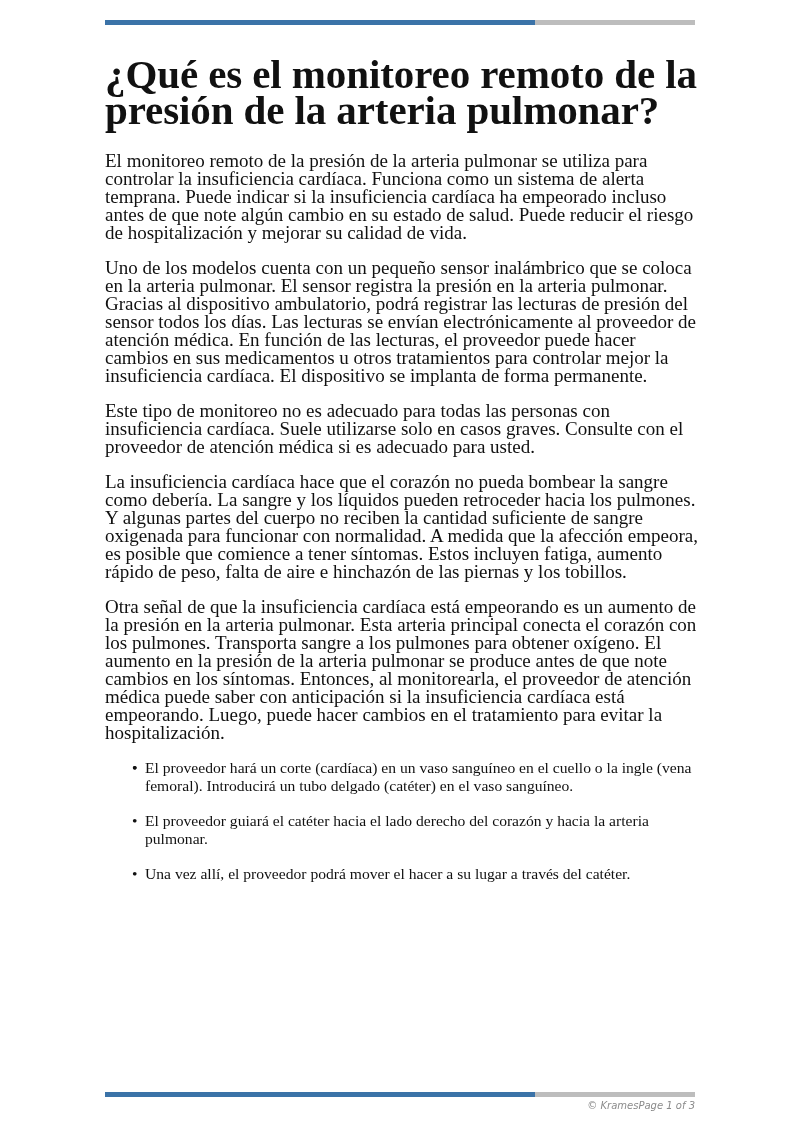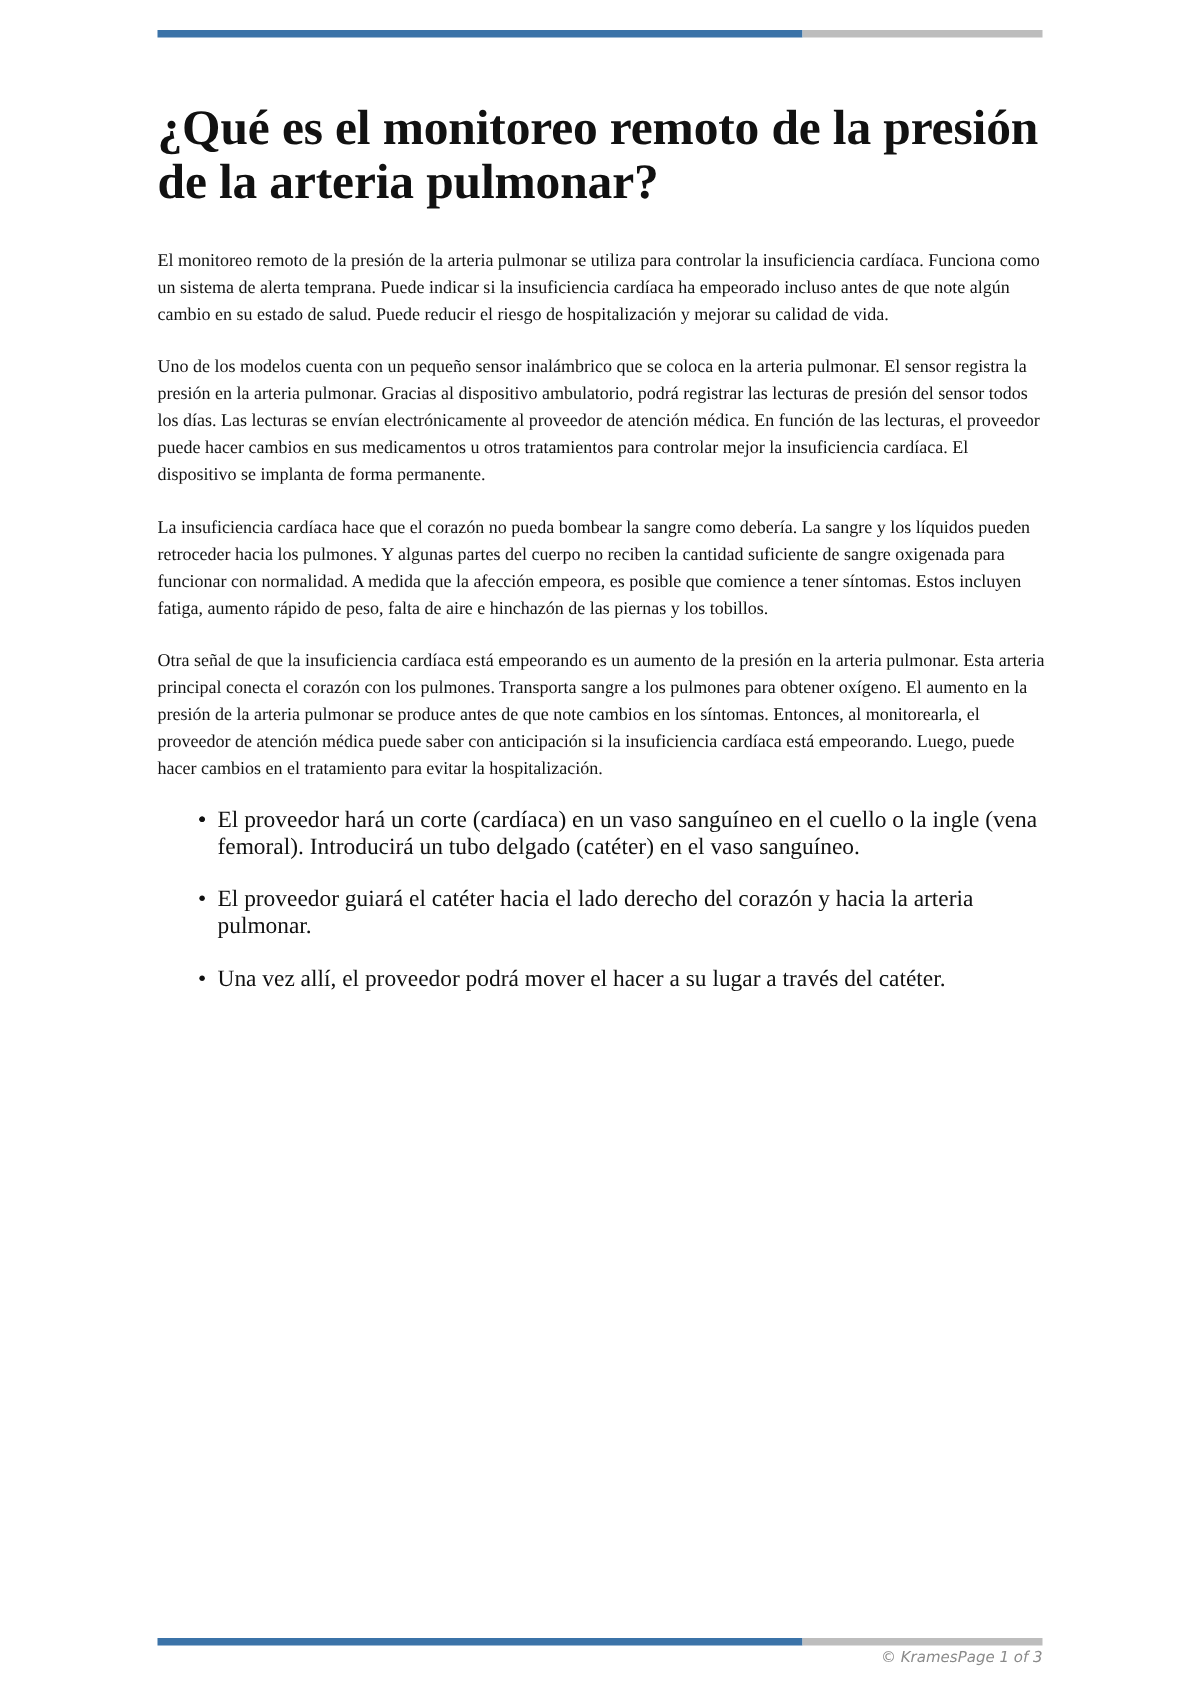--- a/index.html
+++ b/index.html
@@ -4,43 +4,44 @@
 <style>
   html, body { margin: 0; padding: 0; background: #ffffff; }
   body { width: 800px; height: 1131px; position: relative; overflow: hidden;
          font-family: "Liberation Serif", "DejaVu Serif", serif; color: #111; }
   .bar { position: absolute; left: 105px; width: 590px; height: 5px; display: flex; }
   .bar .fill { background: #3b73a8; height: 100%; }
   .bar .rest { background: #bdbdbd; height: 100%; flex: 1; }
   .bar.top { top: 20px; }
   .bar.bottom { top: 1092px; }
   .content { position: absolute; left: 105px; top: 56px; width: 595px; }
-  h1 { font-size: 33px; line-height: 36px; font-weight: bold; margin: 12px 0 24px 0; letter-spacing: -0.1px; font-family: Liberation Serif, serif; }
+  h1 { font-size: 41px; line-height: 36px; font-weight: bold; margin: 0 0 24px 0; letter-spacing: -0.1px; font-family: Liberation Serif, serif; }
   h2 { font-size: 24px; line-height: 28px; font-weight: bold; margin: 18px 0 18px 0; }
-  p { font-size: 12px; line-height: 18px; margin: 0 0 17px 0; }
+  p { font-size: 19px; line-height: 18px; margin: 0 0 17px 0; }
   ul { margin: 0; padding: 0 0 0 40px; list-style: none; }
   ul li { position: relative; font-size: 15.6px; line-height: 18px; margin: 0 0 17px 0; }
   ul li .bullet { position: absolute; left: -13px; top: 0; }
   .footer { position: absolute; top: 1100px; left: 105px; width: 590px; font-family: "DejaVu Sans", sans-serif;
             font-style: italic; font-size: 10px; color: #8a8a8a; display: flex; justify-content: flex-end; }
 </style>
 </head>
 <body>
 
 <div class="bar top">
   <div class="fill" style="width: 72.8%;"></div>
   <div class="rest"></div>
 </div>
 
 <div class="content">
   <h1>¿Qué es el monitoreo remoto de la presión de la arteria pulmonar?</h1>
 
   <p>El monitoreo remoto de la presión de la arteria pulmonar se utiliza para controlar la insuficiencia cardíaca. Funciona como un sistema de alerta temprana. Puede indicar si la insuficiencia cardíaca ha empeorado incluso antes de que note algún cambio en su estado de salud. Puede reducir el riesgo de hospitalización y mejorar su calidad de vida.</p>
   <p>Uno de los modelos cuenta con un pequeño sensor inalámbrico que se coloca en la arteria pulmonar. El sensor registra la presión en la arteria pulmonar. Gracias al dispositivo ambulatorio, podrá registrar las lecturas de presión del sensor todos los días. Las lecturas se envían electrónicamente al proveedor de atención médica. En función de las lecturas, el proveedor puede hacer cambios en sus medicamentos u otros tratamientos para controlar mejor la insuficiencia cardíaca. El dispositivo se implanta de forma permanente.</p>
 
+  <p>Este tipo de monitoreo no es adecuado para todas las personas con insuficiencia cardíaca. Suele utilizarse solo en casos graves. Consulte con el proveedor de atención médica si es adecuado para usted.</p>
 
   <p>La insuficiencia cardíaca hace que el corazón no pueda bombear la sangre como debería. La sangre y los líquidos pueden retroceder hacia los pulmones. Y algunas partes del cuerpo no reciben la cantidad suficiente de sangre oxigenada para funcionar con normalidad. A medida que la afección empeora, es posible que comience a tener síntomas. Estos incluyen fatiga, aumento rápido de peso, falta de aire e hinchazón de las piernas y los tobillos.</p>
   <p>Otra señal de que la insuficiencia cardíaca está empeorando es un aumento de la presión en la arteria pulmonar. Esta arteria principal conecta el corazón con los pulmones. Transporta sangre a los pulmones para obtener oxígeno. El aumento en la presión de la arteria pulmonar se produce antes de que note cambios en los síntomas. Entonces, al monitorearla, el proveedor de atención médica puede saber con anticipación si la insuficiencia cardíaca está empeorando. Luego, puede hacer cambios en el tratamiento para evitar la hospitalización.</p>
 
 
   <ul>
     <li>
       <span class="bullet">•</span>
     </li>
     <li>

